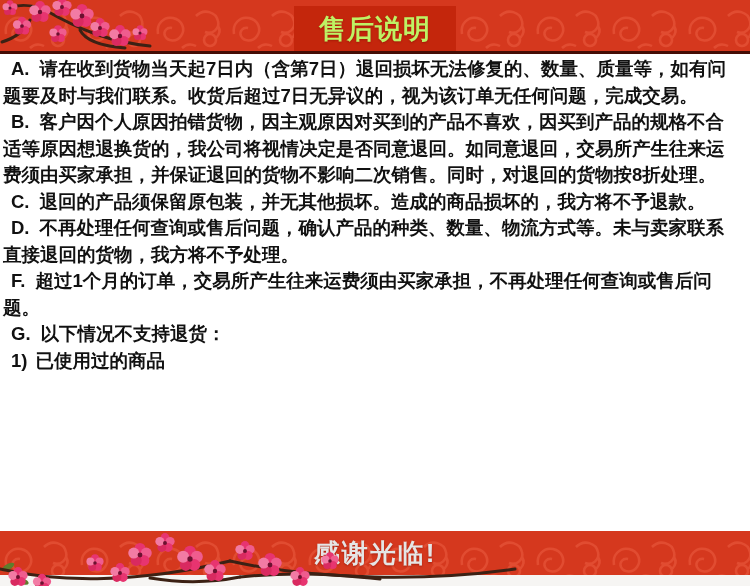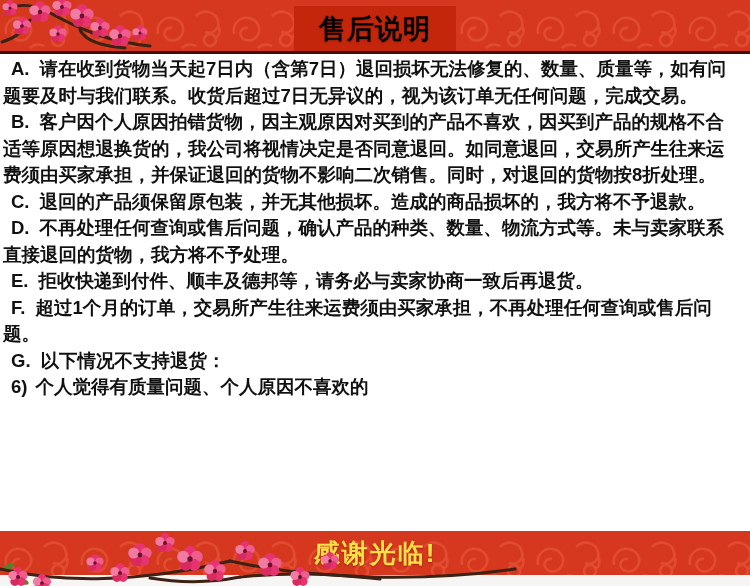--- a/index.html
+++ b/index.html
@@ -13,38 +13,38 @@
   .band-bottom{position:absolute;left:0;top:531px;height:44px;}
   .band svg.damask{position:absolute;left:0;top:0;width:100%;height:100%;display:block;}
   .divider{width:750px;height:3px;background:#450d05;}
   
   .title-plate{
     position:absolute;left:50%;top:6px;transform:translateX(-50%);
     height:45px;background:#c4260c;padding:0 24px;
     display:flex;align-items:center;justify-content:center;z-index:3;
   }
   .title-plate h1{
-    margin:1px;color:#000000;font-size:27px;font-weight:900;letter-spacing:1px;
+    margin:1px;color:#bef264;font-size:27px;font-weight:900;letter-spacing:1px;
     font-family:"Liberation Sans",sans-serif;white-space:nowrap;
     text-shadow:0 1px 2px rgba(120,10,0,.45);
   }
   
   .content{
     box-sizing:border-box;width:750px;height:477px;
     padding:2px 14px 0 3px;background:#fff;color:#111;
     font-size:18.5px;line-height:26.5px;font-weight:bold;
   }
   .content p{margin:0;text-indent:8px;}
   .policy .marker{margin-right:10px;}
   .case .marker{margin-right:8px;}
   
   .thanks{
     position:absolute;left:0;top:0;width:100%;height:44px;z-index:3;
     display:flex;align-items:center;justify-content:center;
-    color:#fde047;font-size:26px;font-weight:900;letter-spacing:2px;
+    color:#e5e5e5;font-size:26px;font-weight:900;letter-spacing:2px;
     text-shadow:0 1px 2px rgba(120,10,0,.5);
   }
   .bottom-strip{position:absolute;left:0;top:575px;width:750px;height:11px;background:#f6f5f3;}
   
   .blossom-top{position:absolute;left:0;top:0;width:175px;height:51px;z-index:2;}
   .blossom-bottom{position:absolute;left:0;top:533px;width:520px;height:53px;z-index:4;}
 </style>
 </head>
 <body>
 
@@ -98,24 +98,23 @@
     <use href="#flT" transform="translate(22,26) scale(0.85)"></use>
     <use href="#flT" transform="translate(140,33) scale(0.7)"></use>
     <use href="#flT" transform="translate(10,8) scale(0.7)"></use>
   </svg>
 
   <main class="content">
     <p class="policy"><span class="marker">A.</span><span>请在收到货物当天起7日内（含第7日）退回损坏无法修复的、数量、质量等，如有问题要及时与我们联系。收货后超过7日无异议的，视为该订单无任何问题，完成交易。</span></p>
     <p class="policy"><span class="marker">B.</span><span>客户因个人原因拍错货物，因主观原因对买到的产品不喜欢，因买到产品的规格不合适等原因想退换货的，我公司将视情决定是否同意退回。如同意退回，交易所产生往来运费须由买家承担，并保证退回的货物不影响二次销售。同时，对退回的货物按8折处理。</span></p>
     <p class="policy"><span class="marker">C.</span><span>退回的产品须保留原包装，并无其他损坏。造成的商品损坏的，我方将不予退款。</span></p>
     <p class="policy"><span class="marker">D.</span><span>不再处理任何查询或售后问题，确认产品的种类、数量、物流方式等。未与卖家联系直接退回的货物，我方将不予处理。</span></p>
-    <p class="policy"><span class="marker">E.</span><span>拒收快递到付件、顺丰及德邦等，请务必与卖家协商一致后再退货。</span></p>
     <p class="policy"><span class="marker">F.</span><span>超过1个月的订单，交易所产生往来运费须由买家承担，不再处理任何查询或售后问题。</span></p>
     <p class="policy"><span class="marker">G.</span><span>以下情况不支持退货：</span></p>
-    <p class="case"><span class="marker">6)</span><span>个人觉得有质量问题、个人原因不喜欢的</span></p>
+    <p class="case"><span class="marker">1)</span><span>已使用过的商品</span></p>
   </main>
 
   <footer class="band band-bottom">
     <svg class="damask" xmlns="http://www.w3.org/2000/svg">
       <defs>
         <pattern id="damaskBot" width="76" height="52" patternUnits="userSpaceOnUse">
           <rect width="76" height="52" fill="#d5381e"></rect>
           <g fill="none" stroke="#ee6044" stroke-width="2.5" opacity="0.5">
             <path d="M6 34 c-2 -10 6 -18 15 -16 c9 2 13 11 8 18 c-4 6 -13 6 -16 0 c-2 -5 2 -9 7 -8"></path>
             <path d="M44 16 c8 -8 20 -4 22 5 c2 8 -6 14 -13 11"></path>

